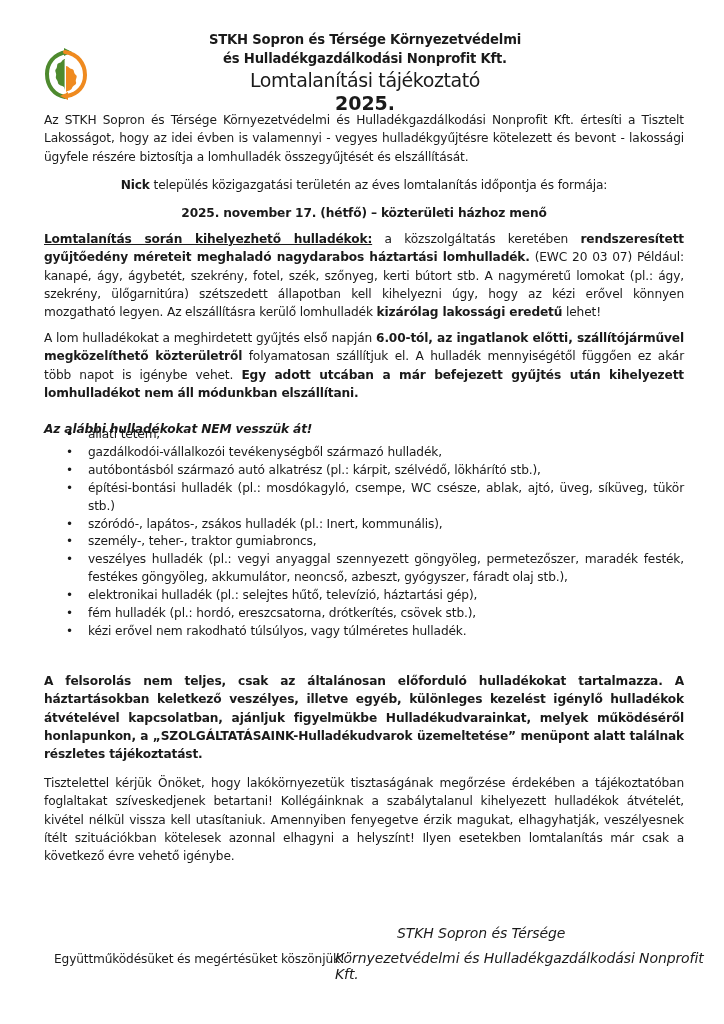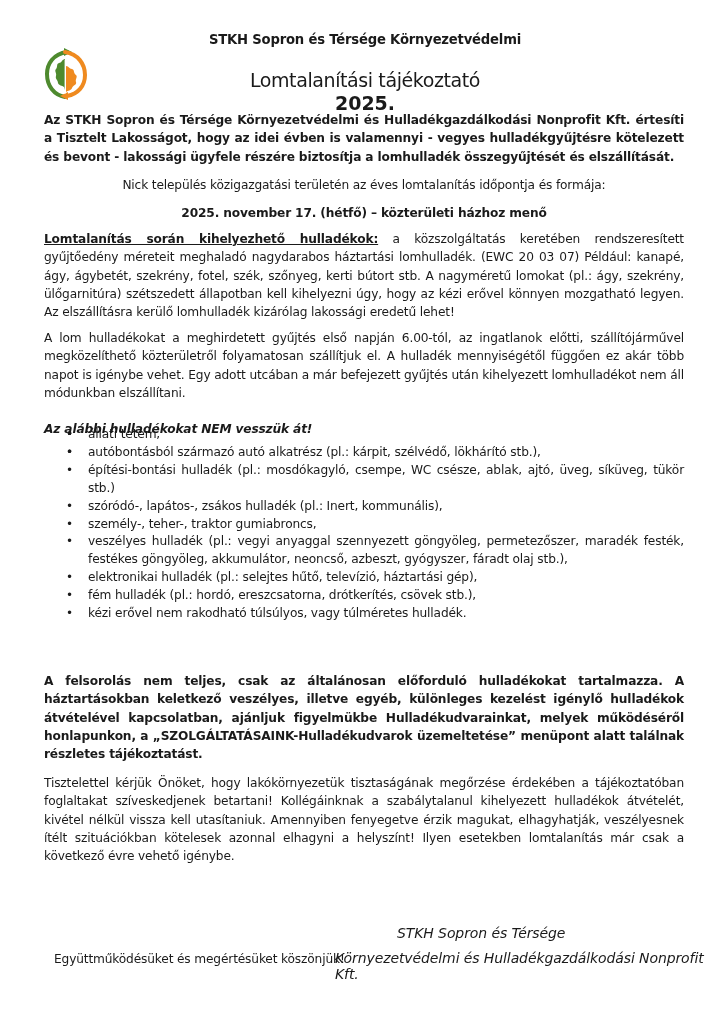--- a/index.html
+++ b/index.html
@@ -10,21 +10,21 @@
   .logo { position: absolute; left: 45px; top: 48px; width: 42px; height: 52px; }
   .hdr { position: absolute; left: 150px; width: 430px; text-align: center; }
   .hdr-org { top: 30px; font-size: 13.2px; font-weight: bold; line-height: 19px; letter-spacing: -0.2px; }
   .hdr-title { top: 68px; font-size: 19px; font-weight: normal; letter-spacing: -0.4px; line-height: 24px; }
   .hdr-year { top: 92px; font-size: 19px; font-weight: bold; line-height: 22px; }
   .body-text {
     position: absolute; left: 44px; width: 640px;
     font-size: 12.2px; line-height: 18.3px; text-align: justify; letter-spacing: -0.15px;
   }
   .center { text-align: center; }
-  b { font-weight: normal; margin-top: 40px; }
+  b { font-weight: bold; margin-top: 40px; }
   u.hd { text-decoration: underline; font-weight: bold; }
   .list { position: absolute; left: 44px; width: 640px; margin: 0; padding: 0; list-style: none;
           font-size: 12.2px; line-height: 17.9px; letter-spacing: -0.15px; }
   .list li { position: relative; padding-left: 44px; text-align: justify; }
   .list li .bullet { position: absolute; left: 22px; top: 0; font-size: 12px; }
   .sig { position: absolute; font-size: 14px; letter-spacing: -0.1px; line-height: 16px; font-style: italic; }
 </style>
 </head>
 <body>
 
@@ -37,25 +37,26 @@
   <polygon points="15,48 23,44 23,52" fill="#ef8a1f"></polygon>
 
   <path d="M20 11 C16 12 17 15 14 15 C11 16 13 19 11 21 C9 23 12 25 11 28 C10 31 13 32 13 35 C14 38 17 37 19 39 L20 42 Z" fill="#4e8a2e"></path>
 
   <path d="M21 18 C24 18 24 21 27 21 C30 22 28 25 31 27 C33 29 30 31 31 34 C32 37 28 37 27 40 C26 43 23 42 21 44 Z" fill="#ef8a1f"></path>
   <line x1="20" y1="12" x2="20" y2="46" stroke="#ffffff" stroke-width="0.8"></line>
 </svg>
 
 <div class="hdr hdr-org">
   <div>STKH Sopron és Térsége Környezetvédelmi</div>
+  <div>és Hulladékgazdálkodási Nonprofit Kft.</div>
 </div>
 <div class="hdr hdr-title">Lomtalanítási tájékoztató</div>
 <div class="hdr hdr-year">2025.</div>
 
-<div class="body-text" style="top:111px;font-weight:bold;">Az STKH Sopron és Térsége Környezetvédelmi és Hulladékgazdálkodási Nonprofit Kft. értesíti a Tisztelt Lakosságot, hogy az idei évben is valamennyi - vegyes hulladékgyűjtésre kötelezett és bevont - lakossági ügyfele részére biztosítja a lomhulladék összegyűjtését és elszállítását.</div>
+<div class="body-text" style="top:111px;">Az STKH Sopron és Térsége Környezetvédelmi és Hulladékgazdálkodási Nonprofit Kft. értesíti a Tisztelt Lakosságot, hogy az idei évben is valamennyi - vegyes hulladékgyűjtésre kötelezett és bevont - lakossági ügyfele részére biztosítja a lomhulladék összegyűjtését és elszállítását.</div>
 
 <div class="body-text center" style="top:176px;">
   <b>Nick</b><span> település közigazgatási területén az éves lomtalanítás időpontja és formája:</span>
 </div>
 
 <div class="body-text center" style="top:204px;font-weight:bold;">2025. november 17. (hétfő) – közterületi házhoz menő</div>
 
 <div class="body-text" style="top:230px;">
   <u class="hd">Lomtalanítás során kihelyezhető hulladékok:</u><span> a közszolgáltatás keretében </span><b>rendszeresített gyűjtőedény méreteit meghaladó nagydarabos háztartási lomhulladék.</b><span> (EWC 20 03 07) Például: kanapé, ágy, ágybetét, szekrény, fotel, szék, szőnyeg, kerti bútort stb. A nagyméretű lomokat (pl.: ágy, szekrény, ülőgarnitúra) szétszedett állapotban kell kihelyezni úgy, hogy az kézi erővel könnyen mozgatható legyen. Az elszállításra kerülő lomhulladék </span><b>kizárólag lakossági eredetű</b><span> lehet!</span>
 </div>
@@ -63,21 +64,21 @@
 <div class="body-text" style="top:329px;">
   <span>A lom hulladékokat a meghirdetett gyűjtés első napján </span><b>6.00-tól, az ingatlanok előtti, szállítójárművel megközelíthető közterületről</b><span> folyamatosan szállítjuk el. A hulladék mennyiségétől függően ez akár több napot is igénybe vehet. </span><b>Egy adott utcában a már befejezett gyűjtés után kihelyezett lomhulladékot nem áll módunkban elszállítani.</b>
 </div>
 
 <div class="body-text" style="top:420px;font-weight:bold;font-style:italic;">Az alábbi hulladékokat NEM vesszük át!</div>
 
 <ul class="list" style="top:426px;" id="na-list">
     <li><span class="bullet">•</span></li>
     <li><span class="bullet">•</span></li>
     <li><span class="bullet">•</span><span>állati tetem,</span></li>
-    <li><span class="bullet">•</span></li>
+    <li><span class="bullet">•</span><span>gazdálkodói-vállalkozói tevékenységből származó hulladék,</span></li>
     <li><span class="bullet">•</span><span>autóbontásból származó autó alkatrész (pl.: kárpit, szélvédő, lökhárító stb.),</span></li>
     <li><span class="bullet">•</span><span>építési-bontási hulladék (pl.: mosdókagyló, csempe, WC csésze, ablak, ajtó, üveg, síküveg, tükör stb.)</span></li>
     <li><span class="bullet">•</span><span>szóródó-, lapátos-, zsákos hulladék (pl.: Inert, kommunális),</span></li>
     <li><span class="bullet">•</span><span>személy-, teher-, traktor gumiabroncs,</span></li>
     <li><span class="bullet">•</span><span>veszélyes hulladék (pl.: vegyi anyaggal szennyezett göngyöleg, permetezőszer, maradék festék, festékes göngyöleg, akkumulátor, neoncső, azbeszt, gyógyszer, fáradt olaj stb.),</span></li>
     <li><span class="bullet">•</span><span>elektronikai hulladék (pl.: selejtes hűtő, televízió, háztartási gép),</span></li>
     <li><span class="bullet">•</span><span>fém hulladék (pl.: hordó, ereszcsatorna, drótkerítés, csövek stb.),</span></li>
     <li><span class="bullet">•</span><span>kézi erővel nem rakodható túlsúlyos, vagy túlméretes hulladék.</span></li>
   </ul>
 

